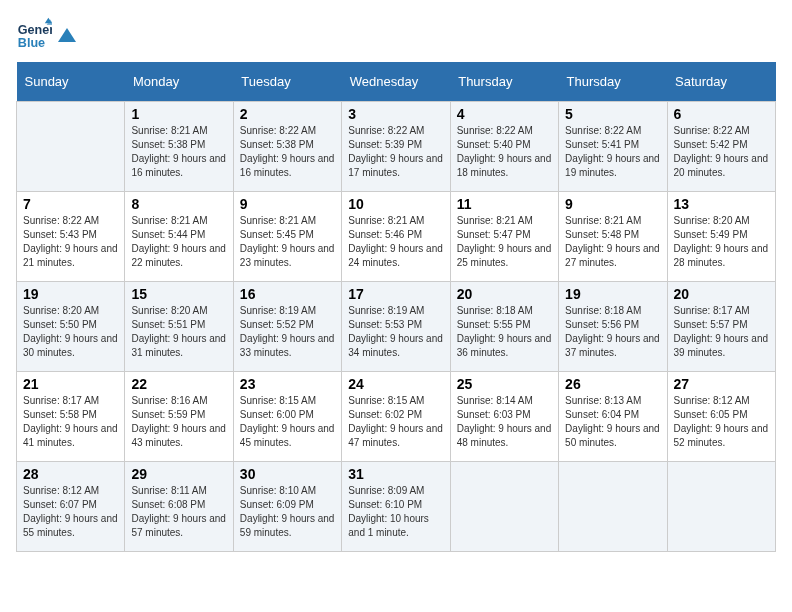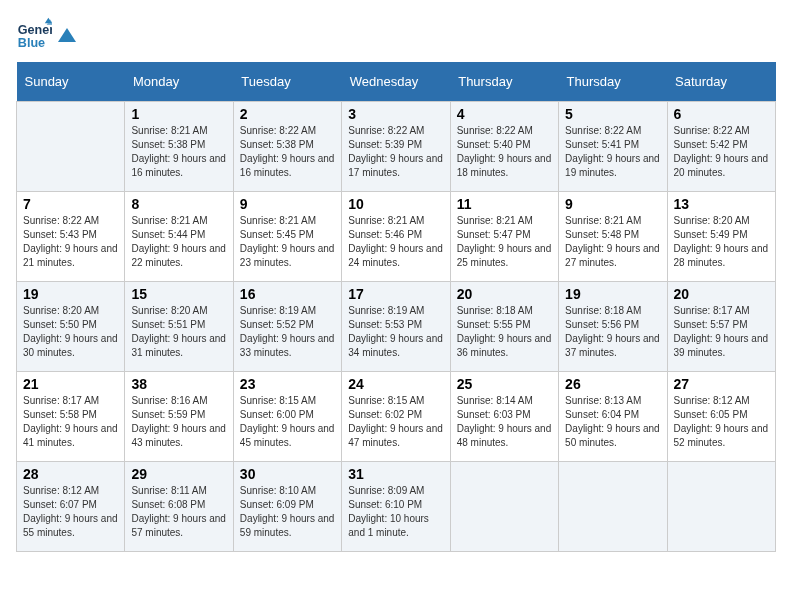--- a/index.html
+++ b/index.html
@@ -208,21 +208,21 @@
           <div class="day-number">20</div>
           <div class="day-info">Sunrise: 8:17 AM<br>Sunset: 5:57 PM<br>Daylight: 9 hours and 39 minutes.</div>
         </td>
       </tr>
       <tr>
         <td>
           <div class="day-number">21</div>
           <div class="day-info">Sunrise: 8:17 AM<br>Sunset: 5:58 PM<br>Daylight: 9 hours and 41 minutes.</div>
         </td>
         <td>
-          <div class="day-number">38</div>
+          <div class="day-number">22</div>
           <div class="day-info">Sunrise: 8:16 AM<br>Sunset: 5:59 PM<br>Daylight: 9 hours and 43 minutes.</div>
         </td>
         <td>
           <div class="day-number">23</div>
           <div class="day-info">Sunrise: 8:15 AM<br>Sunset: 6:00 PM<br>Daylight: 9 hours and 45 minutes.</div>
         </td>
         <td>
           <div class="day-number">24</div>
           <div class="day-info">Sunrise: 8:15 AM<br>Sunset: 6:02 PM<br>Daylight: 9 hours and 47 minutes.</div>
         </td>

